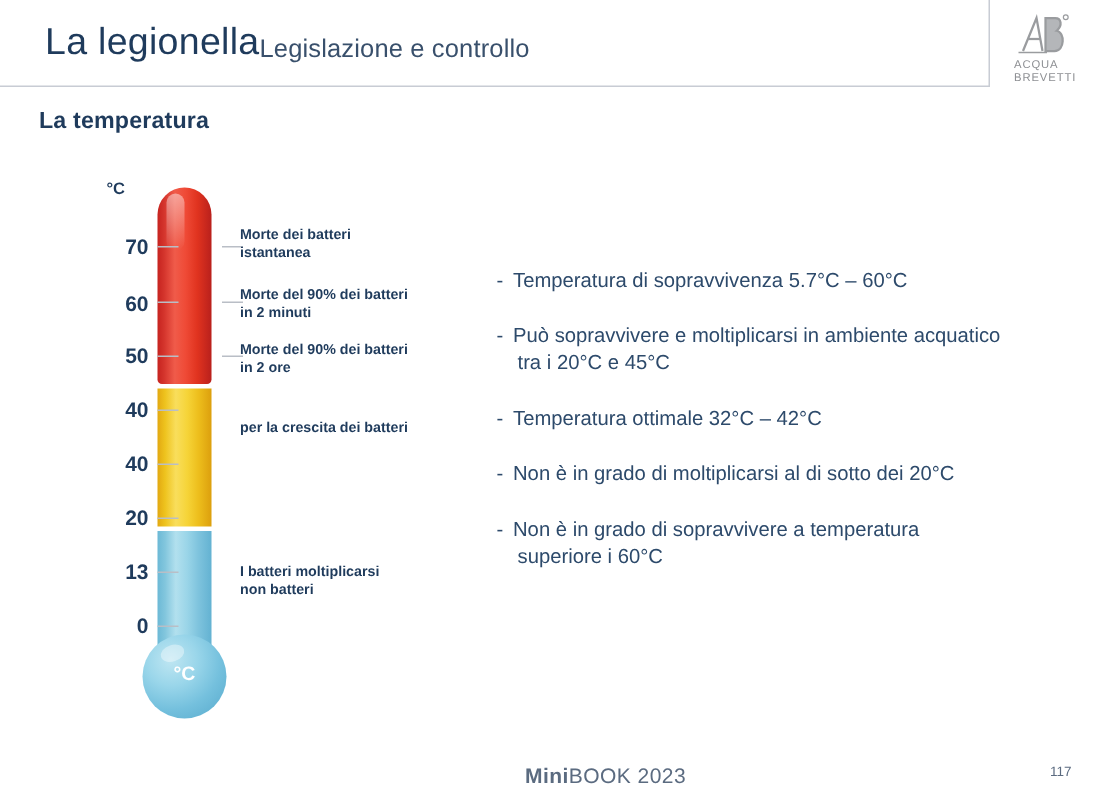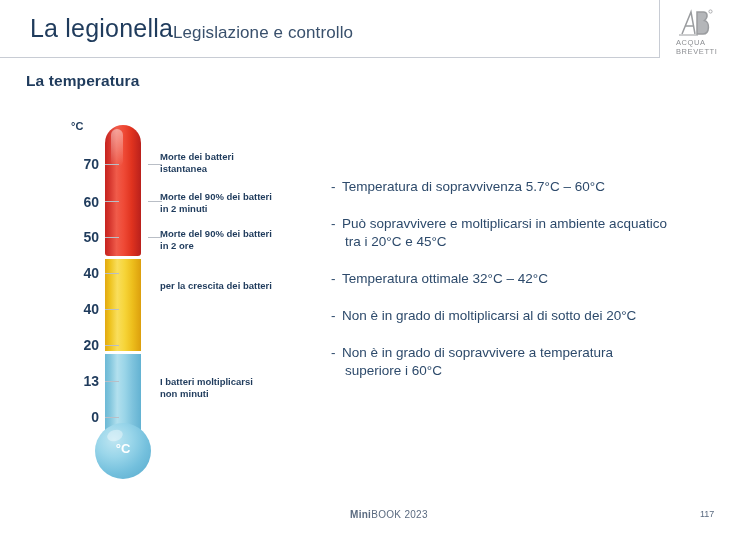--- a/index.html
+++ b/index.html
@@ -223,21 +223,21 @@
     left: 0;
     top: 0;
     color: #2d4a6b;
   }
 
   
   #footer-left {
     position: absolute;
     left: 334px;
     top: 509px;
-    font-size: 10px;
+    font-size: 14px;
     color: #5b6b80;
     letter-spacing: 0.3px;
     padding-left: 16px;
   }
   #footer-left b { font-weight: bold; }
   #footer-right {
     position: absolute;
     left: 700px;
     top: 509px;
     font-size: 9px;
@@ -325,21 +325,21 @@
   </div>
   <div class="annot" style="top:110px">
     <div>Morte del 90% dei batteri</div>
     <div>in 2 ore</div>
   </div>
   <div class="annot" style="top:162px">
     <div>per la crescita dei batteri</div>
   </div>
   <div class="annot" style="top:258px">
     <div>I batteri moltiplicarsi</div>
-    <div>non minuti</div>
+    <div>non batteri</div>
   </div>
 </div>
 
 <div id="bullets">
   <div class="bullet">
     <span class="dash">-</span>
     <span>Temperatura di sopravvivenza 5.7°C – 60°C</span>
   </div>
   <div class="bullet">
     <span class="dash">-</span>

